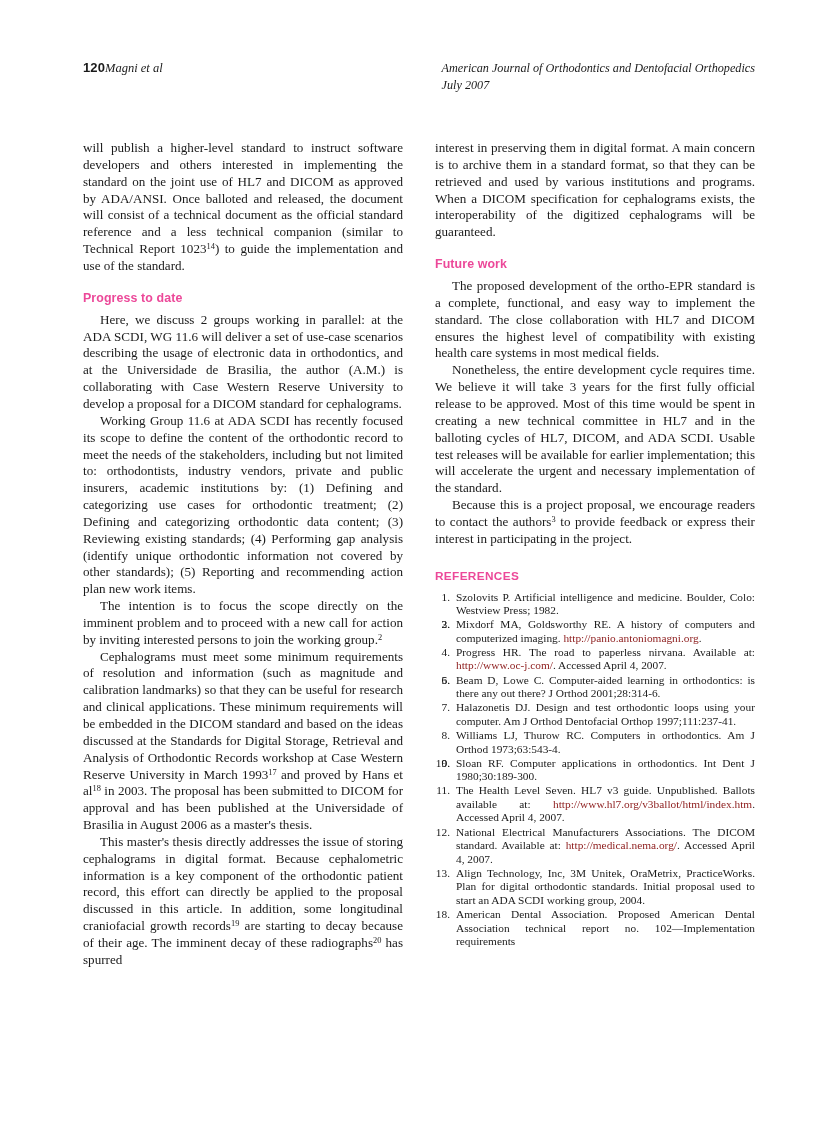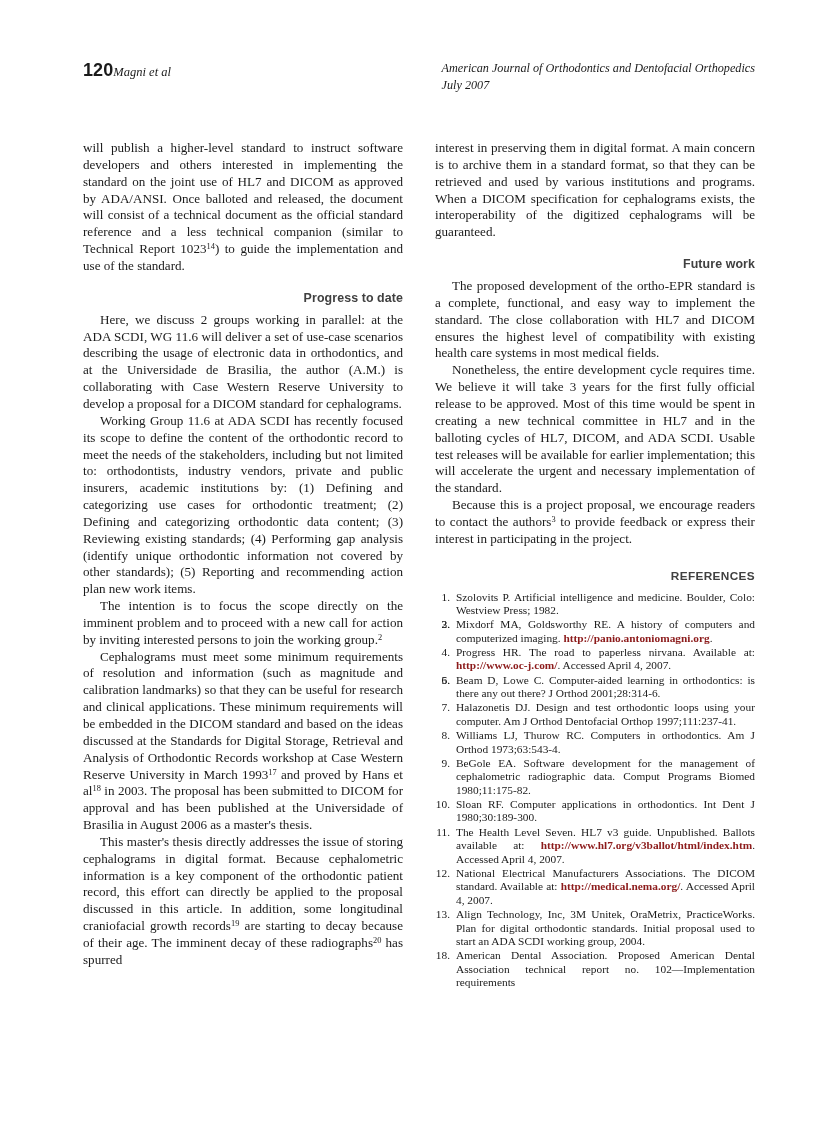--- a/index.html
+++ b/index.html
@@ -27,21 +27,21 @@
     justify-content: space-between;
     align-items: flex-start;
   }
   .runhead-left {
     font-size: 12.5px;
     white-space: nowrap;
   }
   .runhead-pageno {
     font-family: "Liberation Sans", "DejaVu Sans", sans-serif;
     font-weight: bold;
-    font-size: 18px;
+    font-size: 13px;
     letter-spacing: 0.1px;
   }
   .runhead-authors {
     font-style: italic;
     font-size: 12.5px;
   }
   .runhead-right {
     font-style: italic;
     font-size: 12.2px;
     line-height: 1.38;
@@ -70,22 +70,21 @@
     hyphens: manual;
   }
   p.body.indent { text-indent: 17px; }
 
   h2.sec {
     font-family: "Liberation Sans", "DejaVu Sans", sans-serif;
     font-weight: bold;
     font-size: 12.4px;
     margin: 16px 0 7px 0;
     letter-spacing: 0.1px;
-    color: #404040;
-    text-align: right;
+    color: #ec4899;
   }
   h2.sec.refs {
     margin: 21px 0 8px 0;
     font-size: 11.8px;
     letter-spacing: 0.35px;
   }
 
   sup {
     font-size: 8.4px;
     line-height: 0;
@@ -112,21 +111,20 @@
     position: absolute;
     left: 0;
     top: 0;
     width: 15px;
     text-align: right;
     font-size: 11.35px;
   }
   a.link {
     color: #8c1b1b;
     text-decoration: none;
-    font-weight: bold;
   }
 </style>
 </head>
 <body>
 
 <div class="page">
 
   <div class="runhead">
     <div class="runhead-left">
       <span class="runhead-pageno">120</span><span class="runhead-authors">Magni et al</span>
@@ -173,21 +171,21 @@
 
       <ol class="reflist" id="reflist">
           <li><span class="num">1.</span><span>Szolovits P. Artificial intelligence and medicine. Boulder, Colo: Westview Press; 1982.</span></li>
           <li><span class="num">2.</span></li>
           <li><span class="num">3.</span><span>Mixdorf MA, Goldsworthy RE. A history of computers and computerized imaging. </span><a class="link" href="#">http://panio.antoniomagni.org</a><span>.</span></li>
           <li><span class="num">4.</span><span>Progress HR. The road to paperless nirvana. Available at: </span><a class="link" href="#">http://www.oc-j.com/</a><span>. Accessed April 4, 2007.</span></li>
           <li><span class="num">5.</span></li>
           <li><span class="num">6.</span><span>Beam D, Lowe C. Computer-aided learning in orthodontics: is there any out there? J Orthod 2001;28:314-6.</span></li>
           <li><span class="num">7.</span><span>Halazonetis DJ. Design and test orthodontic loops using your computer. Am J Orthod Dentofacial Orthop 1997;111:237-41.</span></li>
           <li><span class="num">8.</span><span>Williams LJ, Thurow RC. Computers in orthodontics. Am J Orthod 1973;63:543-4.</span></li>
-          <li><span class="num">9.</span><span>BeGole EA. Software development for the management of cephalometric radiographic data. Comput Programs Biomed 1980;11:175-82.</span></li>
+          <li><span class="num">9.</span></li>
           <li><span class="num">10.</span><span>Sloan RF. Computer applications in orthodontics. Int Dent J 1980;30:189-300.</span></li>
           <li><span class="num">11.</span><span>The Health Level Seven. HL7 v3 guide. Unpublished. Ballots available at: </span><a class="link" href="#">http://www.hl7.org/v3ballot/html/index.htm</a><span>. Accessed April 4, 2007.</span></li>
           <li><span class="num">12.</span><span>National Electrical Manufacturers Associations. The DICOM standard. Available at: </span><a class="link" href="#">http://medical.nema.org/</a><span>. Accessed April 4, 2007.</span></li>
           <li><span class="num">13.</span><span>Align Technology, Inc, 3M Unitek, OraMetrix, PracticeWorks. Plan for digital orthodontic standards. Initial proposal used to start an ADA SCDI working group, 2004.</span></li>
           <li><span class="num">18.</span><span>American Dental Association. Proposed American Dental Association technical report no. 102—Implementation requirements</span></li>
         </ol>
 
     </div>
   </div>
 </div>

